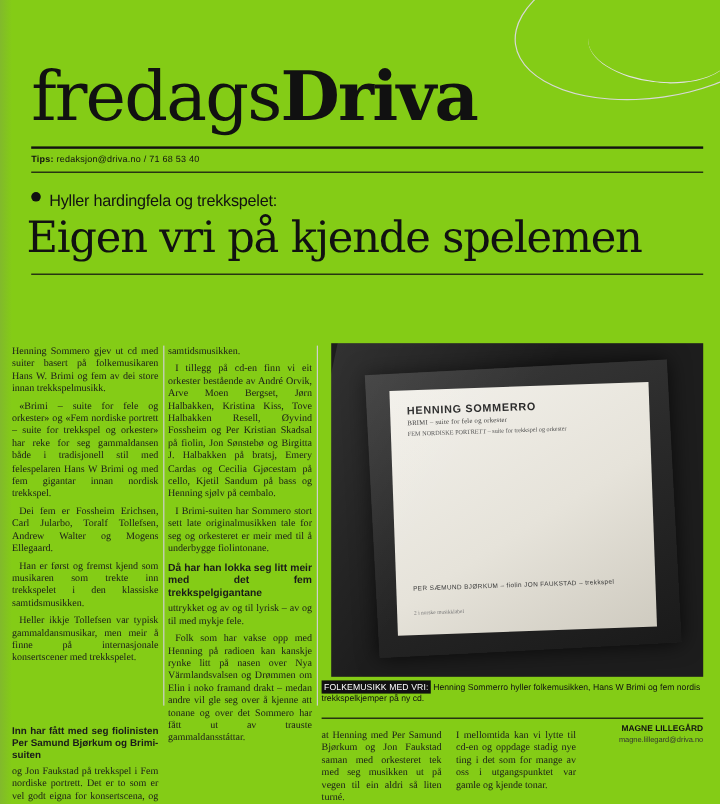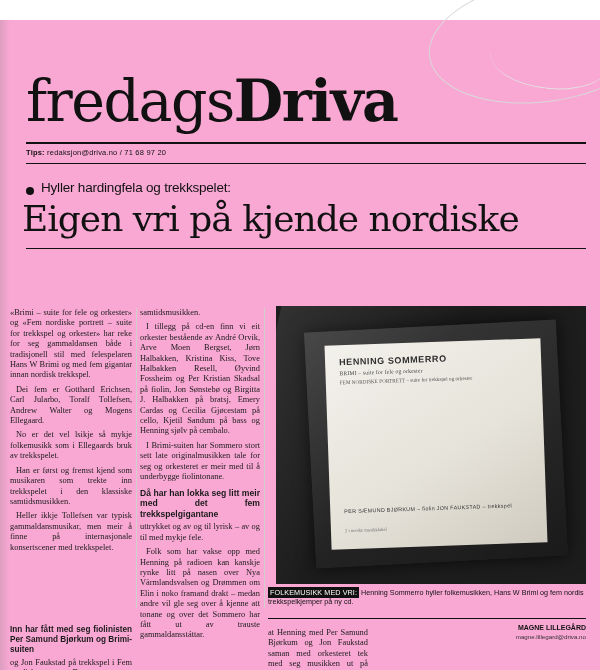--- a/index.html
+++ b/index.html
@@ -11,22 +11,21 @@
     width: 600px;
     height: 670px;
     position: relative;
     overflow: hidden;
     font-family: "Liberation Serif", serif;
     color: #111;
   }
   .page {
     position: absolute;
     inset: 0;
-    background: #f9a8d4;
-    margin-top: 20px;
+    background: #84cc16;
   }
   
   .scan-arc {
     position: absolute;
     top: -40px;
     right: -60px;
     width: 230px;
     height: 120px;
     border: 1px solid #d8d8d8;
     border-radius: 50%;
@@ -86,21 +85,21 @@
   
   .kicker {
     position: absolute;
     left: 26px;
     top: 160px;
     font-family: "Liberation Sans", sans-serif;
     font-size: 13.5px;
     letter-spacing: -.2px;
     color: #111;
     display: flex;
-    align-items: flex-end;
+    align-items: flex-start;
     gap: 7px;
   }
   .bullet {
     width: 8px; height: 8px;
     background: #111;
     border-radius: 50%;
     display: inline-block;
   }
   
   .headline {
@@ -279,41 +278,41 @@
   <div class="masthead">
     <div class="logo">
       <span class="light">fredags</span><span class="bold">Driva</span>
     </div>
   </div>
 
   <div class="rule-thick"></div>
 
   <div class="tipsline">
     <b>Tips:</b>
-    <span>redaksjon@driva.no / 71 68 97 20</span>
+    <span>redaksjon@driva.no / 71 68 53 40</span>
   </div>
 
   <div class="rule-thin"></div>
 
   <div class="kicker">
     <span class="bullet"></span>
     <span>Hyller hardingfela og trekkspelet:</span>
   </div>
 
-  <div class="headline">Eigen vri på kjende nordiske</div>
+  <div class="headline">Eigen vri på kjende spelemen</div>
 
   <div class="rule-head"></div>
 
   <div class="vrule" style="left:136px"></div>
   <div class="vrule" style="left:264px"></div>
 
   <div class="col col1">
+    <p>Henning Sommero gjev ut cd med suiter basert på folkemusikaren Hans W. Brimi og fem av dei store innan trekkspelmusikk.</p>
     <p>«Brimi – suite for fele og orkester» og «Fem nordiske portrett – suite for trekkspel og orkester» har reke for seg gammaldansen både i tradisjonell stil med felespelaren Hans W Brimi og med fem gigantar innan nordisk trekkspel.</p>
-    <p>Dei fem er Gotthard Erichsen, Carl Jularbo, Toralf Tollefsen, Andrew Walter og Mogens Ellegaard.</p>
-    <p>No er det vel lsikje så mykje folkemusikk som i Ellegaards bruk av trekkspelet.</p>
+    <p>Dei fem er Fossheim Erichsen, Carl Jularbo, Toralf Tollefsen, Andrew Walter og Mogens Ellegaard.</p>
     <p>Han er først og fremst kjend som musikaren som trekte inn trekkspelet i den klassiske samtidsmusikken.</p>
     <p>Heller ikkje Tollefsen var typisk gammaldansmusikar, men meir å finne på internasjonale konsertscener med trekkspelet.</p>
   </div>
 
   <div class="col col2">
     <p>samtidsmusikken.</p>
     <p>I tillegg på cd-en finn vi eit orkester bestående av André Orvik, Arve Moen Bergset, Jørn Halbakken, Kristina Kiss, Tove Halbakken Resell, Øyvind Fossheim og Per Kristian Skadsal på fiolin, Jon Sønstebø og Birgitta J. Halbakken på bratsj, Emery Cardas og Cecilia Gjøcestam på cello, Kjetil Sandum på bass og Henning sjølv på cembalo.</p>
     <p>I Brimi-suiten har Sommero stort sett late originalmusikken tale for seg og orkesteret er meir med til å underbygge fiolintonane.</p>
     <div class="subhead">Då har han lokka seg litt meir med det fem trekkspelgigantane</div>
     <p>uttrykket og av og til lyrisk – av og til med mykje fele.</p>
@@ -342,19 +341,22 @@
   <div class="caption">
     <span class="lead">FOLKEMUSIKK MED VRI:</span><span> Henning Sommerro hyller folkemusikken, Hans W Brimi og fem nordis trekkspelkjemper på ny cd.</span>
   </div>
 
   <div class="rule-bottom"></div>
 
   <div class="col col4">
     <p>at Henning med Per Samund Bjørkum og Jon Faukstad saman med orkesteret tek med seg musikken ut på vegen til ein aldri så liten turné.</p>
   </div>
 
+  <div class="col col5">
+    <p>I mellomtida kan vi lytte til cd-en og oppdage stadig nye ting i det som for mange av oss i utgangspunktet var gamle og kjende tonar.</p>
+  </div>
 
   <div class="byline">
     <div class="name">MAGNE LILLEGÅRD</div>
     <div class="mail">magne.lillegard@driva.no</div>
   </div>
 
 </div>
 
 </body></html>

